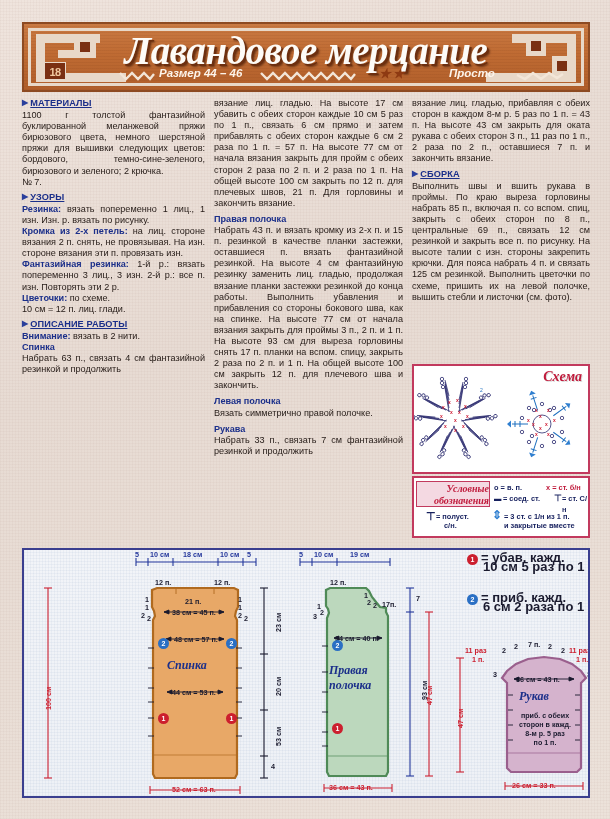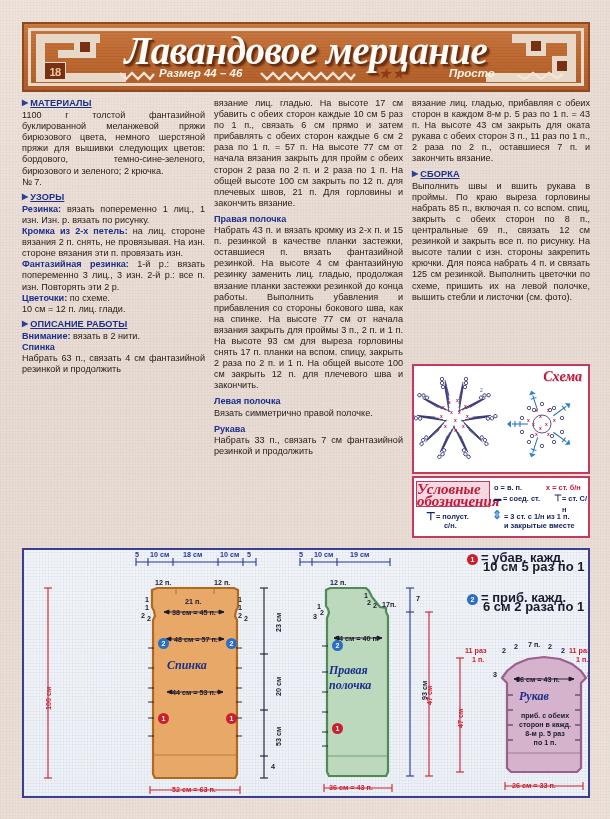--- a/index.html
+++ b/index.html
@@ -183,23 +183,23 @@
     color:#16205e;
   }
   .legend-badge {
     position:absolute; left:2px; top:3px;
     width:74px; height:26px;
     background:#f4d9e2;
     border:1px solid #c23a5e;
     color:#c01b3c;
     font-weight:bold;
     font-style:italic;
-    font-size:15px;
+    font-size:10px;
     line-height:12px;
-    text-align:left;
+    text-align:right;
     padding-top:1px;
     font-family:"Liberation Serif", serif;
   }
   .legend-col {
     position:absolute; left:80px; top:4px; width:96px;
     line-height:11px; font-weight:bold;
   }
   .legend-row2 {
     position:absolute; left:4px; top:34px; right:4px;
     line-height:10px; font-weight:bold;

